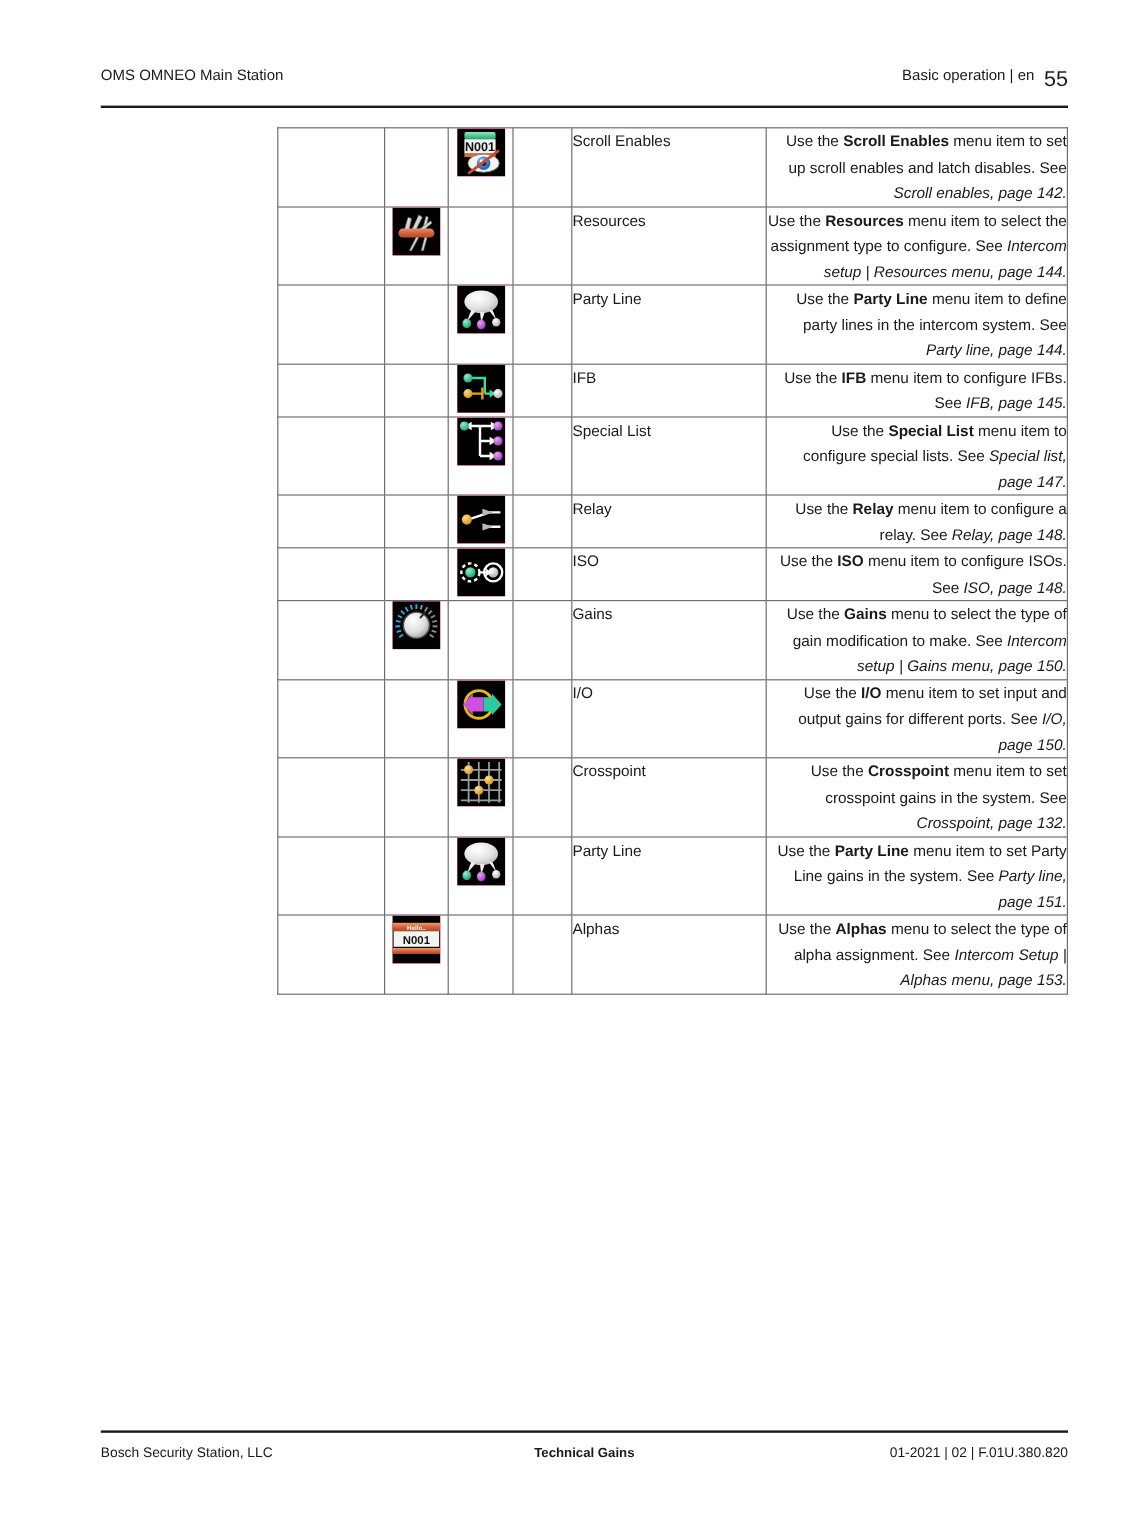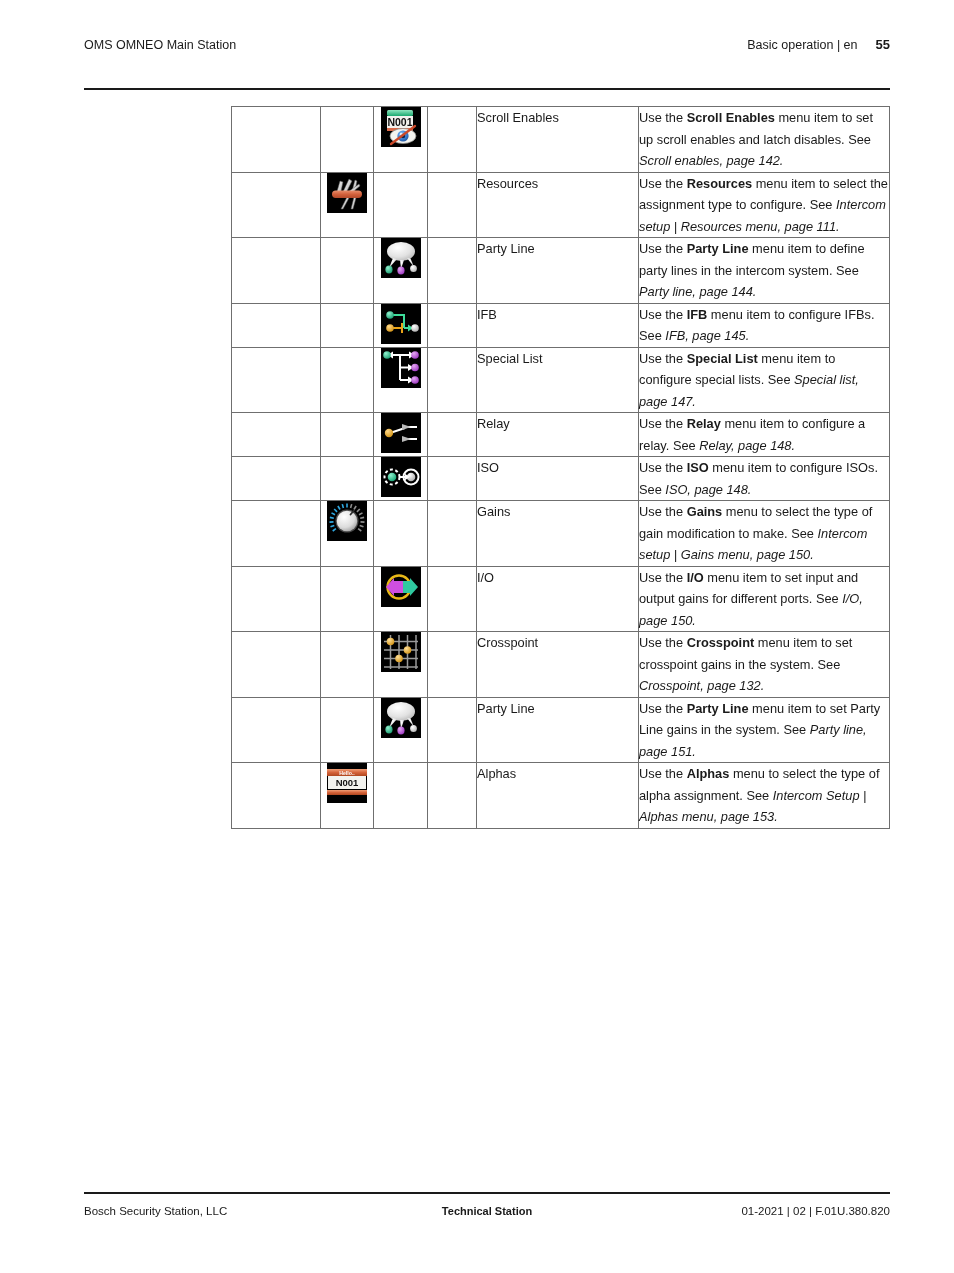--- a/index.html
+++ b/index.html
@@ -13,36 +13,36 @@
     font-family: "Liberation Sans", sans-serif;
     color: #1a1a1a;
     position: relative;
     overflow: hidden;
   }
 
   
   .page-header {
     position: absolute;
     left: 84px;
-    top: 37px;
+    top: 56px;
     width: 806px;
     display: flex;
     align-items: baseline;
     justify-content: space-between;
     font-size: 12.5px;
     color: #1a1a1a;
   }
   .page-header .right {
     display: flex;
-    align-items: center;
-    gap: 18px;
+    align-items: flex-start;
+    gap: 8px;
   }
   .page-header .pageno {
-    font-weight: bold;
-    font-size: 13px;
+    font-weight: normal;
+    font-size: 18px;
   }
   .header-rule {
     position: absolute;
     left: 84px;
     top: 88px;
     width: 806px;
     height: 1.6px;
     background: #1a1a1a;
   }
 
@@ -58,21 +58,21 @@
   .doc-table td {
     border: 1px solid #6f6f6f;
     vertical-align: top;
     padding: 0;
   }
   .c1 { width: 89px; }
   .c2 { width: 53px; }
   .c3 { width: 54px; }
   .c4 { width: 49px; }
   .c5 { width: 162px; }
-  .c6 { width: 251px; }
+  .c6 { width: 251px; text-align: right; }
 
   .icon-cell {
     padding: 9px 0 9px 0;
     text-align: center;
   }
   .name-cell {
     padding: 11px 10px 14px 9px;
     font-size: 12.8px;
     line-height: 21.5px;
     color: #1a1a1a;
@@ -198,21 +198,21 @@
                 <path d="M24 22 L28 7 L30 8 L27 22 Z" fill="url(#bld)"></path>
                 <path d="M21 19 L32 11 L33 13 L23 21 Z" fill="url(#bld)"></path>
                 <path d="M14 36 L20 24 L22 25 L16 36 Z" fill="url(#bld)"></path>
                 <path d="M24 36 L27 24 L29 25 L26 36 Z" fill="url(#bld)"></path>
               </g>
               <rect x="5" y="17.5" width="30" height="7.5" rx="3.7" fill="url(#hand)"></rect>
             </svg></span></td>
         <td class="icon-cell c3">&nbsp;</td>
         <td class="icon-cell c4">&nbsp;</td>
         <td class="name-cell c5">Resources</td>
-        <td class="desc-cell c6">Use the <b>Resources</b> menu item to select the assignment type to configure. See <i>Intercom setup | Resources menu, page 111.</i></td>
+        <td class="desc-cell c6">Use the <b>Resources</b> menu item to select the assignment type to configure. See <i>Intercom setup | Resources menu, page 144.</i></td>
       </tr>
       <tr>
         <td class="icon-cell c1">&nbsp;</td>
         <td class="icon-cell c2">&nbsp;</td>
         <td class="icon-cell c3"><span class="ico"><svg viewBox="0 0 40 40" width="40" height="40">
               <rect x="0" y="0" width="40" height="40" fill="#000000"></rect>
               <defs>
                 <radialGradient id="bub" cx="0.38" cy="0.3" r="0.8">
                   <stop offset="0" stop-color="#ffffff"></stop>
                   <stop offset="0.6" stop-color="#e2e2e2"></stop>
@@ -493,15 +493,15 @@
         <td class="icon-cell c4">&nbsp;</td>
         <td class="name-cell c5">Alphas</td>
         <td class="desc-cell c6">Use the <b>Alphas</b> menu to select the type of alpha assignment. See <i>Intercom Setup | Alphas menu, page 153.</i></td>
       </tr>
     </tbody>
 </table>
 
 <div class="footer-rule"></div>
 <div class="page-footer">
   <span>Bosch Security Station, LLC</span>
-  <span class="mid">Technical Station</span>
+  <span class="mid">Technical Gains</span>
   <span>01-2021 | 02 | F.01U.380.820</span>
 </div>
 
 </body></html>

